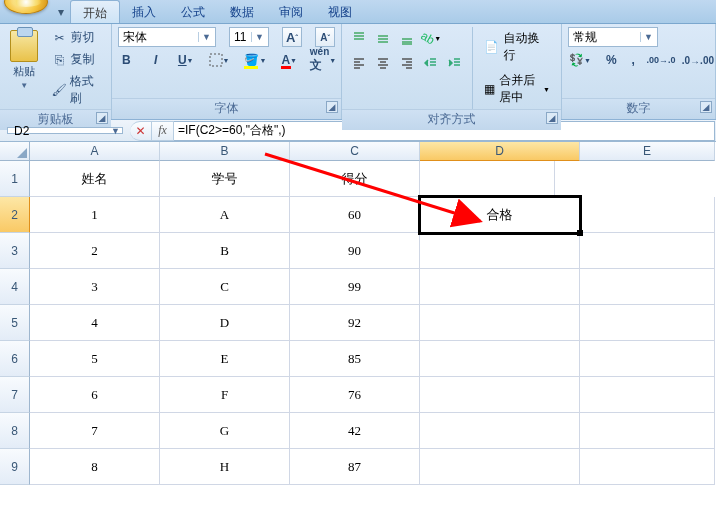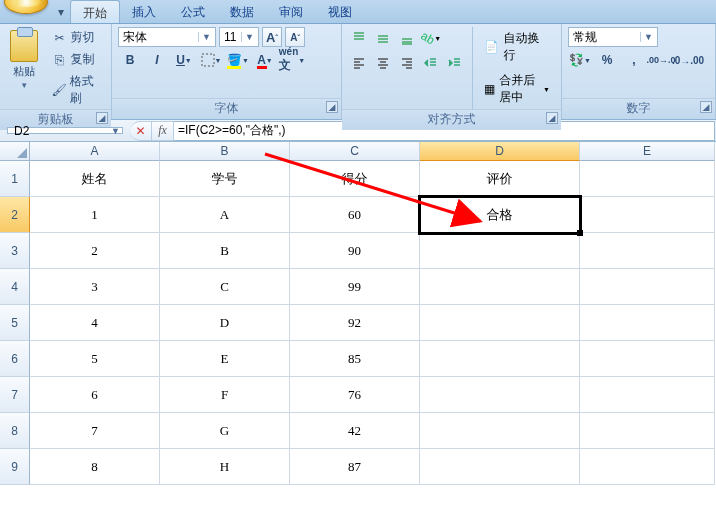--- a/index.html
+++ b/index.html
@@ -22,21 +22,21 @@
 .clip-body { display:flex; gap:4px; }
 .paste-btn { width: 40px; display:flex; flex-direction:column; align-items:center; gap:2px; padding:2px; border:1px solid transparent; border-radius:3px; }
 .paste-ico { width:28px; height:32px; background:linear-gradient(#f7e8a6,#e9c24a); border:1px solid #b38f1c; border-radius:2px; position:relative; }
 .paste-ico::before { content:""; position:absolute; top:-4px; left:6px; width:14px; height:8px; background:#bcd6ef; border:1px solid #6a92b8; border-radius:2px; }
 .paste-txt { font-size:11px; color:#2b4c75; }
 .clip-col { display:flex; flex-direction:column; gap:1px; }
 .mini-btn { display:flex; align-items:center; gap:3px; padding:1px 4px; border:1px solid transparent; border-radius:2px; color:#2b4c75; cursor:default; }
 .ico { width:16px; height:16px; display:inline-flex; align-items:center; justify-content:center; }
 
 .font-body { display:flex; flex-direction:column; gap:3px; }
-.font-row { display:flex; gap:3px; align-items:center; }
+.font-row { display:flex; gap:13px; align-items:center; }
 .combo { background:#fff; border:1px solid #9bb8d3; height:20px; display:flex; align-items:center; padding:0 4px; }
 .combo .drop { border-left:1px solid #b8cee2; padding-left:3px; margin-left:auto; color:#4b6a94; font-size:9px; }
 .fname { width:98px; }
 .fsize { width:40px; }
 .sq-btn { width:20px; height:20px; border:1px solid #9bb8d3; background:linear-gradient(#fbfdff,#e3edf7); display:flex; align-items:center; justify-content:center; font-weight:bold; color:#2b4c75; }
 .row2 .sq-btn { border:1px solid transparent; background:transparent; width:24px; }
 
 .align-body { display:flex; gap:6px; }
 .align-grid { display:flex; flex-direction:column; gap:3px; }
 .align-row { display:flex; gap:2px; }
@@ -342,21 +342,20 @@
         <div class="rh">7</div>
         <div class="rh">8</div>
         <div class="rh">9</div>
       </div>
     <div class="cells" id="cells">
 
       <div class="row hdr">
           <div class="cell wB">姓名</div>
           <div class="cell wA">学号</div>
           <div class="cell wC">得分</div>
-          <div class="cell wD">评价</div>
           <div class="cell wE"></div>
         </div>
         <div class="row">
           <div class="cell wA">1</div>
           <div class="cell wB">A</div>
           <div class="cell wC">60</div>
           <div class="cell wD">合格</div>
           <div class="cell wE"></div>
         </div>
         <div class="row">

